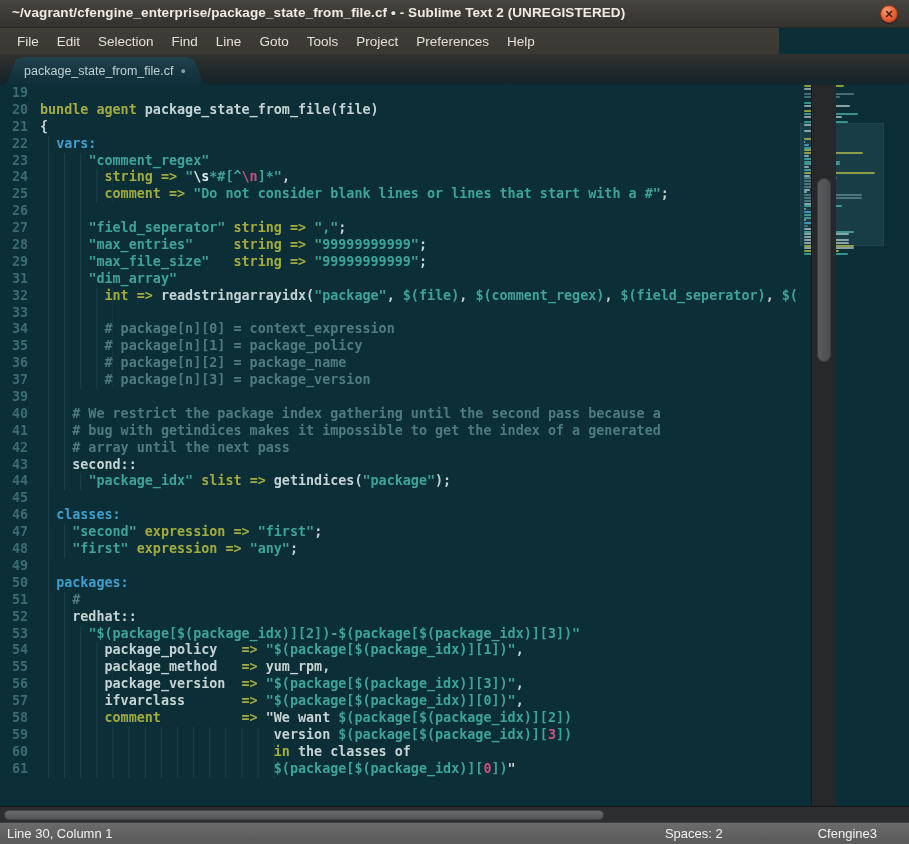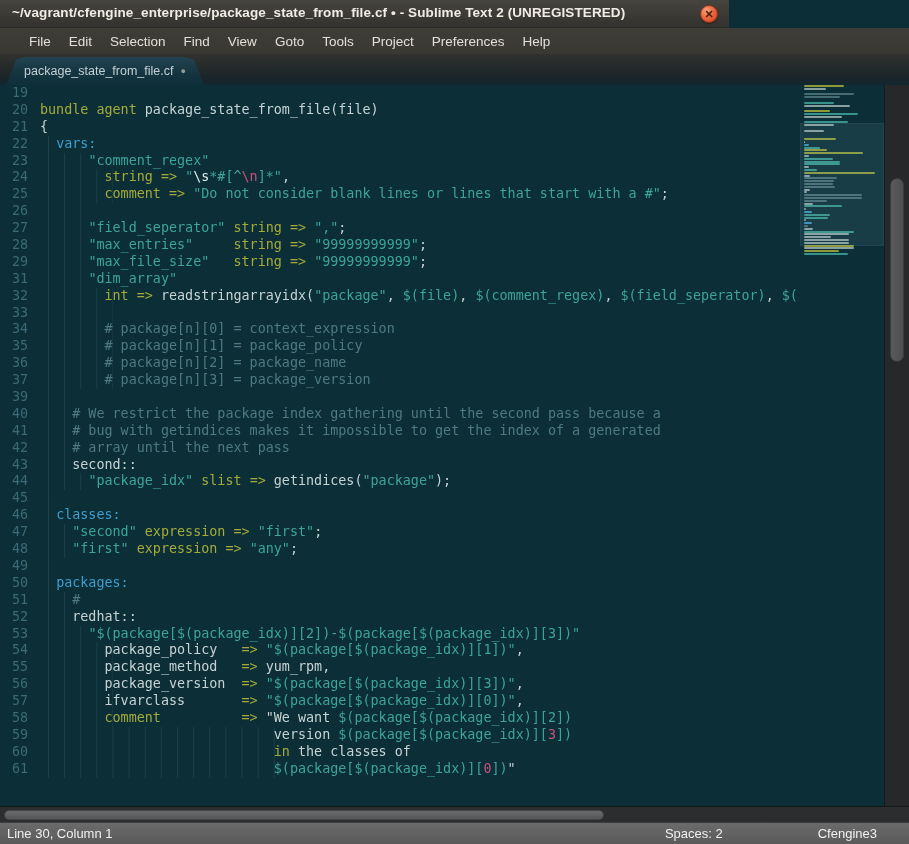--- a/index.html
+++ b/index.html
@@ -1,43 +1,43 @@
 <!DOCTYPE html>
 <html><head>
 <meta charset="utf-8">
 <style>
   html,body{margin:0;padding:0;background:#222;}
   #window{position:relative;width:909px;height:844px;overflow:hidden;background:#0b2e37;
           font-family:"Liberation Sans",sans-serif;}
   
-  .titlebar{position:absolute;left:0;top:0;width:729px;height:28px;
+  .titlebar{position:absolute;left:0;top:0;width:909px;height:28px;
             background:linear-gradient(180deg,#46443f 0%,#3b3934 60%,#343230 100%);
             border-bottom:1px solid #2c2a26;box-sizing:border-box;}
   .title-text{position:absolute;left:12px;top:5px;font-size:13.5px;font-weight:bold;color:#f0ece4;
               letter-spacing:.1px;white-space:nowrap;}
   .close-btn{position:absolute;right:11px;top:5px;width:18px;height:18px;border-radius:50%;
              background:radial-gradient(circle at 35% 30%,#f5a27a 0%,#ea6a3d 45%,#d9502a 75%,#bf431f 100%);
              border:1px solid #8f3318;box-sizing:border-box;box-shadow:0 1px 1px rgba(0,0,0,.4);
              text-align:center;line-height:16px;font-size:11px;font-weight:bold;color:#4a1d0a;cursor:default;}
   
-  .menubar{position:absolute;left:0;top:28px;width:909px;height:26px;
+  .menubar{position:absolute;left:0;top:28px;width:779px;height:26px;
            background:linear-gradient(180deg,#3f3d38 0%,#3a3833 100%);
-           display:flex;align-items:center;padding-left:20px;box-sizing:border-box;}
+           display:flex;align-items:center;padding-left:8px;box-sizing:border-box;}
   .menu-item{color:#e3dfd5;font-size:13.5px;padding:3px 9px;border-radius:3px;white-space:nowrap;}
   
   .tabbar{position:absolute;left:0;top:54px;width:909px;height:31px;
           background:linear-gradient(180deg,#31322f 0%,#262b2b 35%,#1a2529 78%,#122730 100%);}
   .tab{position:absolute;left:6px;bottom:0;width:198px;height:28px;
        background:linear-gradient(180deg,#21424e 0%,#153641 55%,#0e2f39 100%);
        clip-path:polygon(0% 100%,5% 10%,9% 0%,91% 0%,95% 10%,100% 100%);
        display:flex;align-items:center;justify-content:center;gap:7px;}
   .tab-label{color:#c3d0d3;font-size:12.5px;white-space:nowrap;}
   .tab-dot{color:#8d9a9d;font-size:9px;line-height:9px;}
   
-  .editor{position:absolute;left:0;top:85px;width:909px;height:737px;background:#0b2e37;}
+  .editor{position:absolute;left:0;top:85px;width:836px;height:737px;background:#0b2e37;font-weight:bold;}
   .codepane{position:absolute;left:0;top:0;width:800px;height:737px;overflow:hidden;}
   .row{position:relative;height:16.9px;line-height:16.9px;white-space:pre;
        font-family:"DejaVu Sans Mono","Liberation Mono",monospace;font-size:13.4px;}
   .gut{display:inline-block;vertical-align:top;width:40px;padding-right:12px;box-sizing:border-box;
        text-align:right;color:#3b6b75;}
   .guides{position:absolute;left:48px;top:0;bottom:0;
           background-image:linear-gradient(to right,rgba(186,222,230,0.10) 0,rgba(186,222,230,0.10) 1px,transparent 1px);
           background-size:16.14px 100%;background-repeat:repeat-x;}
   .code{color:#c7d3d3;text-align:right;}
   .row.current{background:#123e48;}
@@ -77,21 +77,21 @@
     <div class="close-btn">
       <span>✕</span>
     </div>
   </div>
 
   <div class="menubar">
       <div class="menu-item">File</div>
       <div class="menu-item">Edit</div>
       <div class="menu-item">Selection</div>
       <div class="menu-item">Find</div>
-      <div class="menu-item">View</div>
+      <div class="menu-item">Line</div>
       <div class="menu-item">Goto</div>
       <div class="menu-item">Tools</div>
       <div class="menu-item">Project</div>
       <div class="menu-item">Preferences</div>
       <div class="menu-item">Help</div>
     </div>
 
   <div class="tabbar">
     <div class="tab">
       <span class="tab-label">package_state_from_file.cf</span>

